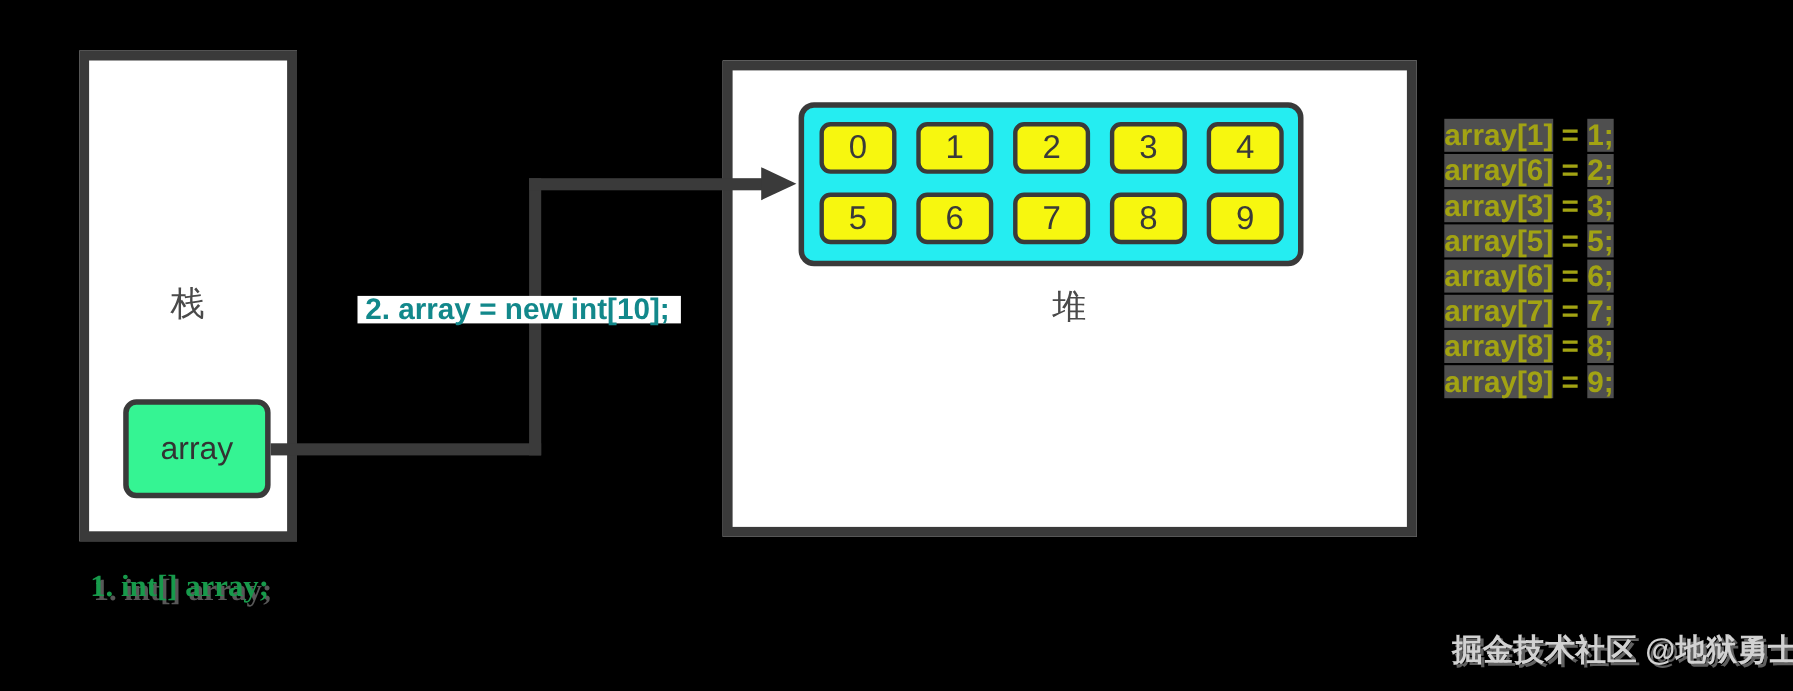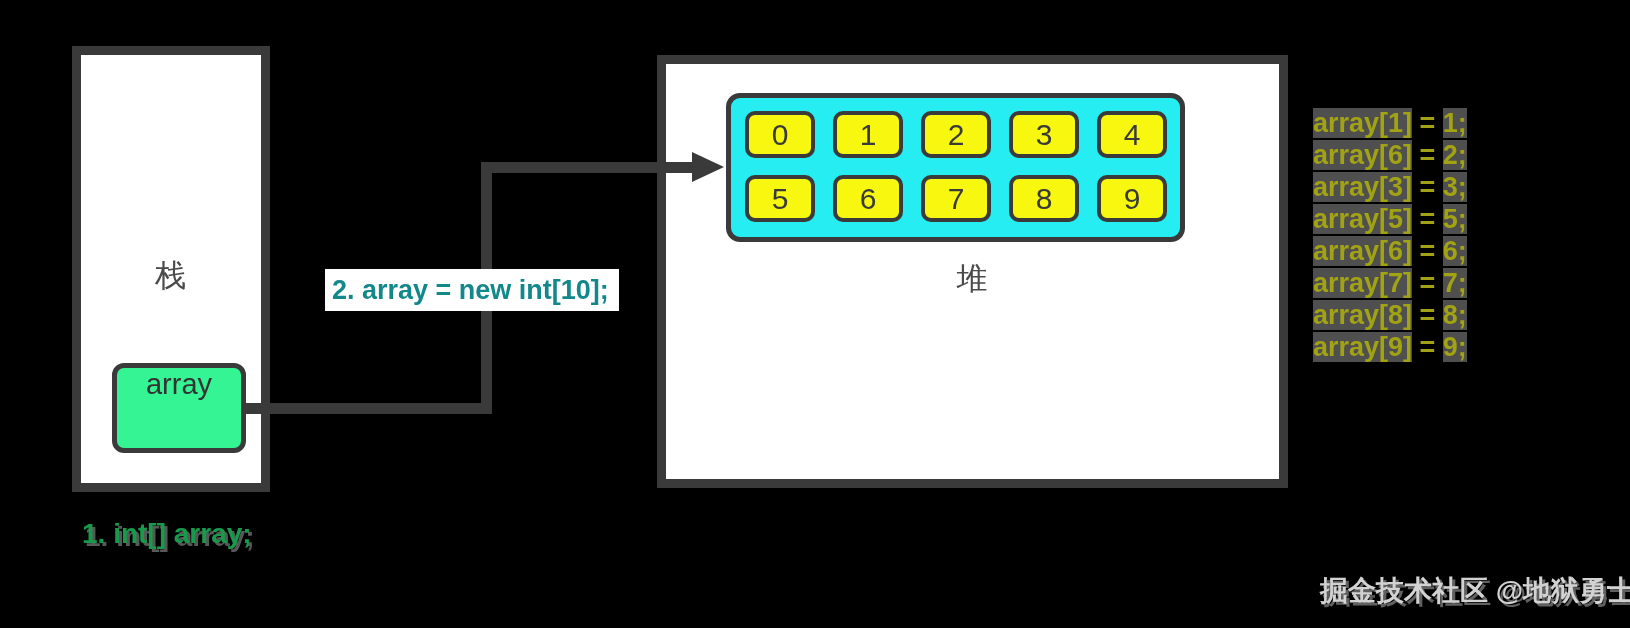--- a/index.html
+++ b/index.html
@@ -20,21 +20,21 @@
   .heap-box{left:657px;top:55px;width:631px;height:433px;z-index:1;}
   .region-label{
     position:absolute;left:0;width:100%;text-align:center;
     font-size:31px;color:#4a4a4a;letter-spacing:1px;
   }
   .stack-box .region-label{top:200px;}
   .heap-box .region-label{top:194px;}
   .var-box{
     position:absolute;left:31px;top:308px;width:134px;height:90px;
     background:var(--var-green);border:5px solid var(--line);border-radius:12px;
-    box-sizing:border-box;display:flex;justify-content:center;
+    box-sizing:border-box;display:flex;align-items:center;justify-content:center;
     font-size:29px;color:#333;
   }
   .seg{position:absolute;background:var(--line);z-index:2;}
   .seg-bottom{left:246px;top:403px;width:246px;height:11px;}
   .seg-vert{left:481px;top:162px;width:11px;height:252px;}
   .seg-top{left:481px;top:162px;width:214px;height:11px;}
   .arrowhead{
     position:absolute;left:692px;top:152px;width:0;height:0;z-index:2;
     border-top:15px solid transparent;border-bottom:15px solid transparent;
     border-left:32px solid var(--line);
@@ -44,36 +44,37 @@
     background:var(--cell-cyan);border:5px solid var(--line);border-radius:14px;
     box-sizing:border-box;display:flex;flex-wrap:wrap;align-content:flex-start;
     gap:17px 18px;padding:13px 0 0 14px;
   }
   .cell{
     width:70px;height:47px;box-sizing:border-box;background:var(--cell-yellow);
     border:4px solid var(--line);border-radius:10px;display:flex;
     align-items:center;justify-content:center;font-size:30px;color:#3a3a3a;
   }
   .code2-strip{
-    position:absolute;left:325px;top:269px;height:42px;z-index:4;
+    position:absolute;left:325px;top:269px;height:25px;z-index:4;
     background:#fff;display:flex;align-items:center;padding:0 10px 0 7px;
   }
   .code2-strip span{
     font-size:27px;font-weight:bold;color:var(--code-teal);white-space:nowrap;
   }
   .assign-list{
     position:absolute;left:1313px;top:107px;z-index:1;
     font-size:27px;font-weight:bold;line-height:32px;color:var(--assign-olive);
     white-space:nowrap;
   }
   .assign-line .hl{background:rgba(128,128,128,0.62);}
   .step1-label{
     position:absolute;left:82px;top:518px;font-size:28px;font-weight:bold;
     color:var(--step-green);text-shadow:3px 3px 0 rgba(110,110,110,0.8);
     white-space:nowrap;
+    font-family:Liberation Serif, serif;
   }
   .watermark{
     position:absolute;left:1320px;top:572px;font-size:28px;font-weight:bold;
     color:var(--watermark-gray);text-shadow:3px 3px 0 #606060;white-space:nowrap;
   }
 </style>
 </head>
 <body>
 
 <div class="canvas">

